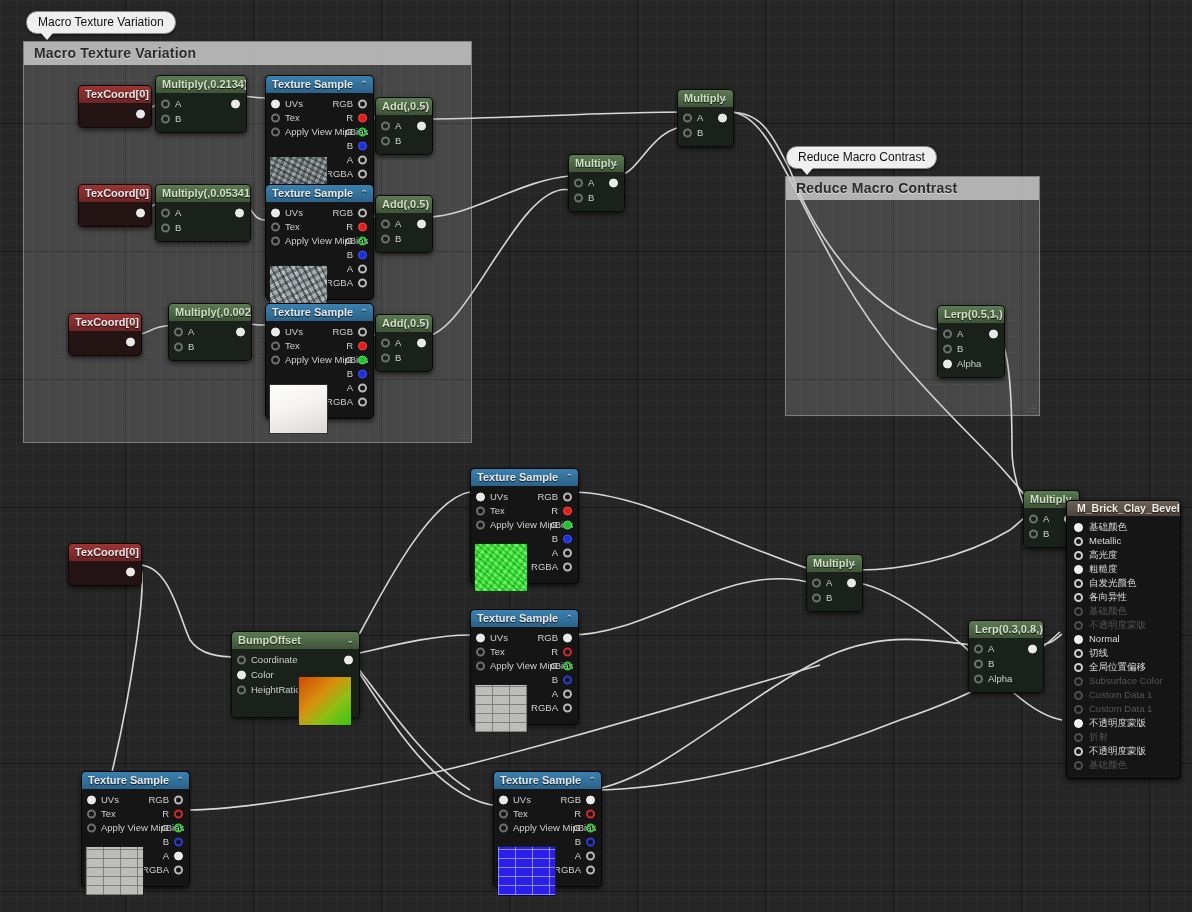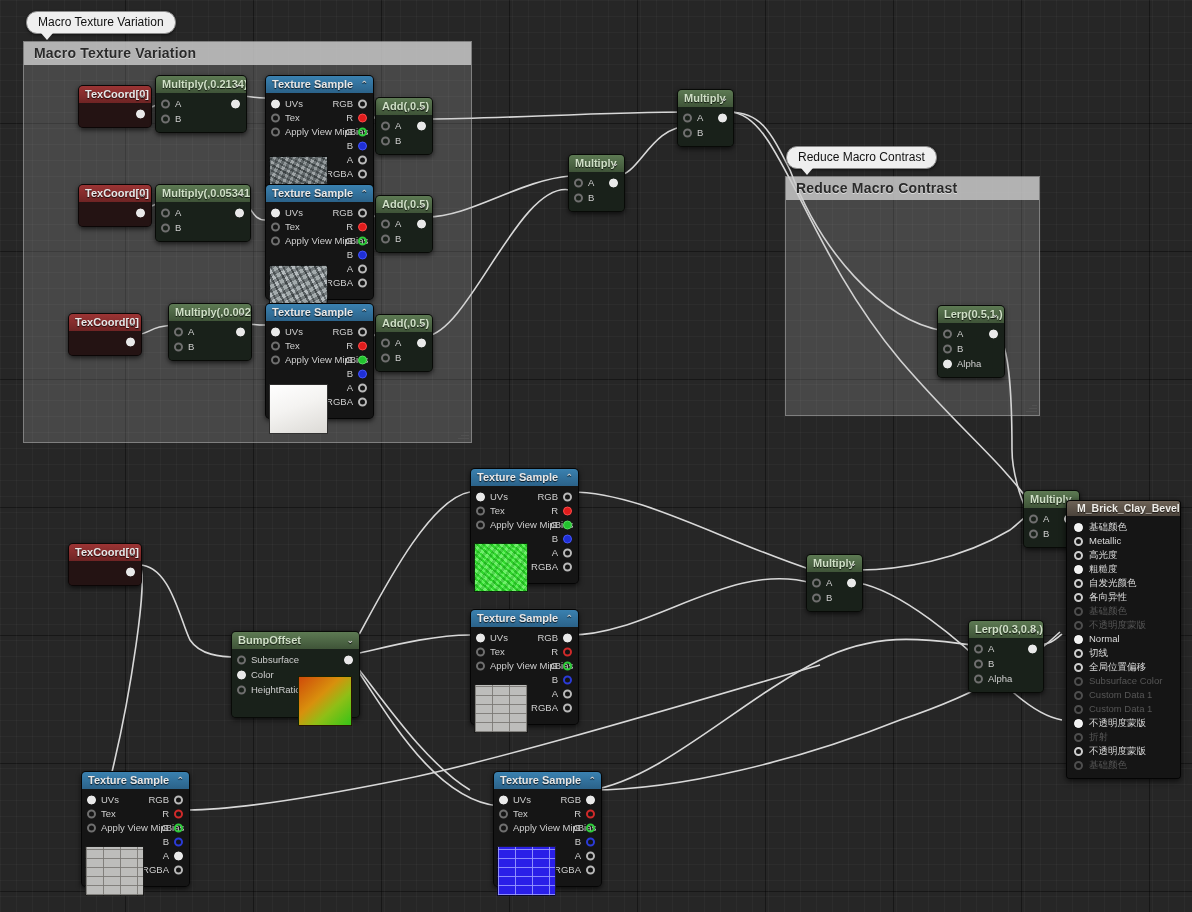--- a/index.html
+++ b/index.html
@@ -288,21 +288,21 @@
         <div class="body" style="position: absolute; inset: 17px 0px 0px;">
           <div class="pin in" style="position: absolute; left: 5px; top: 5px; height: 11px; line-height: 11px;"><span class="dot dim"></span><span class="lbl">A</span></div>
           <div class="pin in" style="position: absolute; left: 5px; top: 20px; height: 11px; line-height: 11px;"><span class="dot dim"></span><span class="lbl">B</span></div>
           <div class="pin in" style="position: absolute; left: 5px; top: 35px; height: 11px; line-height: 11px;"><span class="dot dim"></span><span class="lbl">Alpha</span></div>
           <div class="pin out" style="position: absolute; right: 6px; top: 5px; height: 11px; line-height: 11px;"><span class="lbl"></span><span class="dot filled"></span></div>
         </div>
       </div>
       <div class="node green" style="left: 231px; top: 631px; width: 127px; height: 85px;">
         <div class="title">BumpOffset<span class="chev">⌄</span></div>
         <div class="body" style="position: absolute; inset: 17px 0px 0px;">
-          <div class="pin in" style="position: absolute; left: 5px; top: 5px; height: 11px; line-height: 11px;"><span class="dot dim"></span><span class="lbl">Subsurface</span></div>
+          <div class="pin in" style="position: absolute; left: 5px; top: 5px; height: 11px; line-height: 11px;"><span class="dot dim"></span><span class="lbl">Coordinate</span></div>
           <div class="pin in" style="position: absolute; left: 5px; top: 20px; height: 11px; line-height: 11px;"><span class="dot filled"></span><span class="lbl">Color</span></div>
           <div class="pin in" style="position: absolute; left: 5px; top: 35px; height: 11px; line-height: 11px;"><span class="dot dim"></span><span class="lbl">HeightRatioInput</span></div>
           <div class="pin out" style="position: absolute; right: 6px; top: 5px; height: 11px; line-height: 11px;"><span class="lbl"></span><span class="dot filled"></span></div>
           <div class="thumb" style="left: 66px; top: 27px; width: 52px; height: 48px; position: absolute; background: linear-gradient(to right bottom, rgb(207, 74, 10), rgb(216, 144, 13) 40%, rgb(143, 191, 22) 65%, rgb(54, 196, 23));"></div>
         </div>
       </div>
       <div class="node blue dark" style="left: 265px; top: 75px; width: 107px; height: 114px;">
         <div class="title"><span>Texture Sample</span><span class="chev">⌃</span></div>
         <div class="body" style="position: absolute; inset: 17px 0px 0px; background: rgb(21, 21, 21); border-radius: 0px 0px 4px 4px;">
           <div class="pin in" style="position: absolute; left: 5px; top: 5px; height: 11px; line-height: 11px;"><span class="dot filled"></span><span class="lbl">UVs</span></div>

